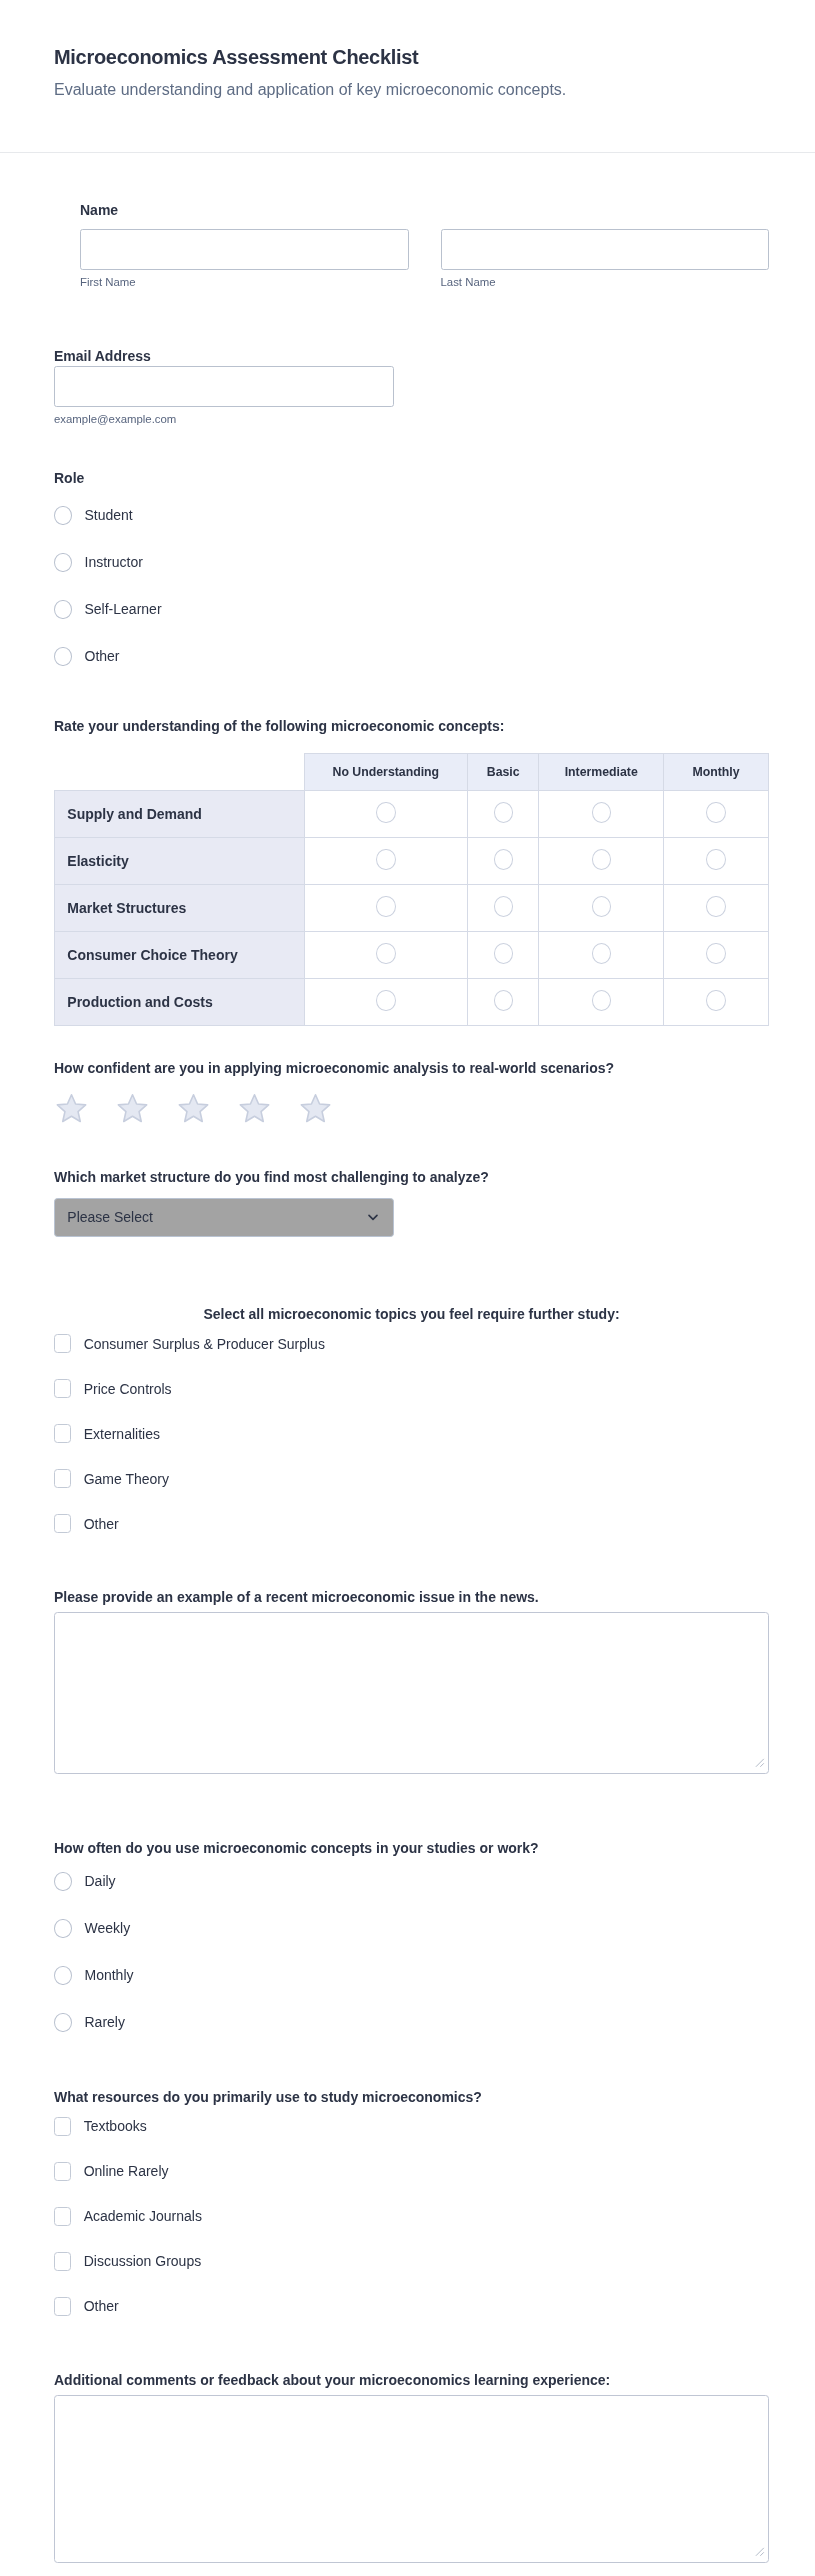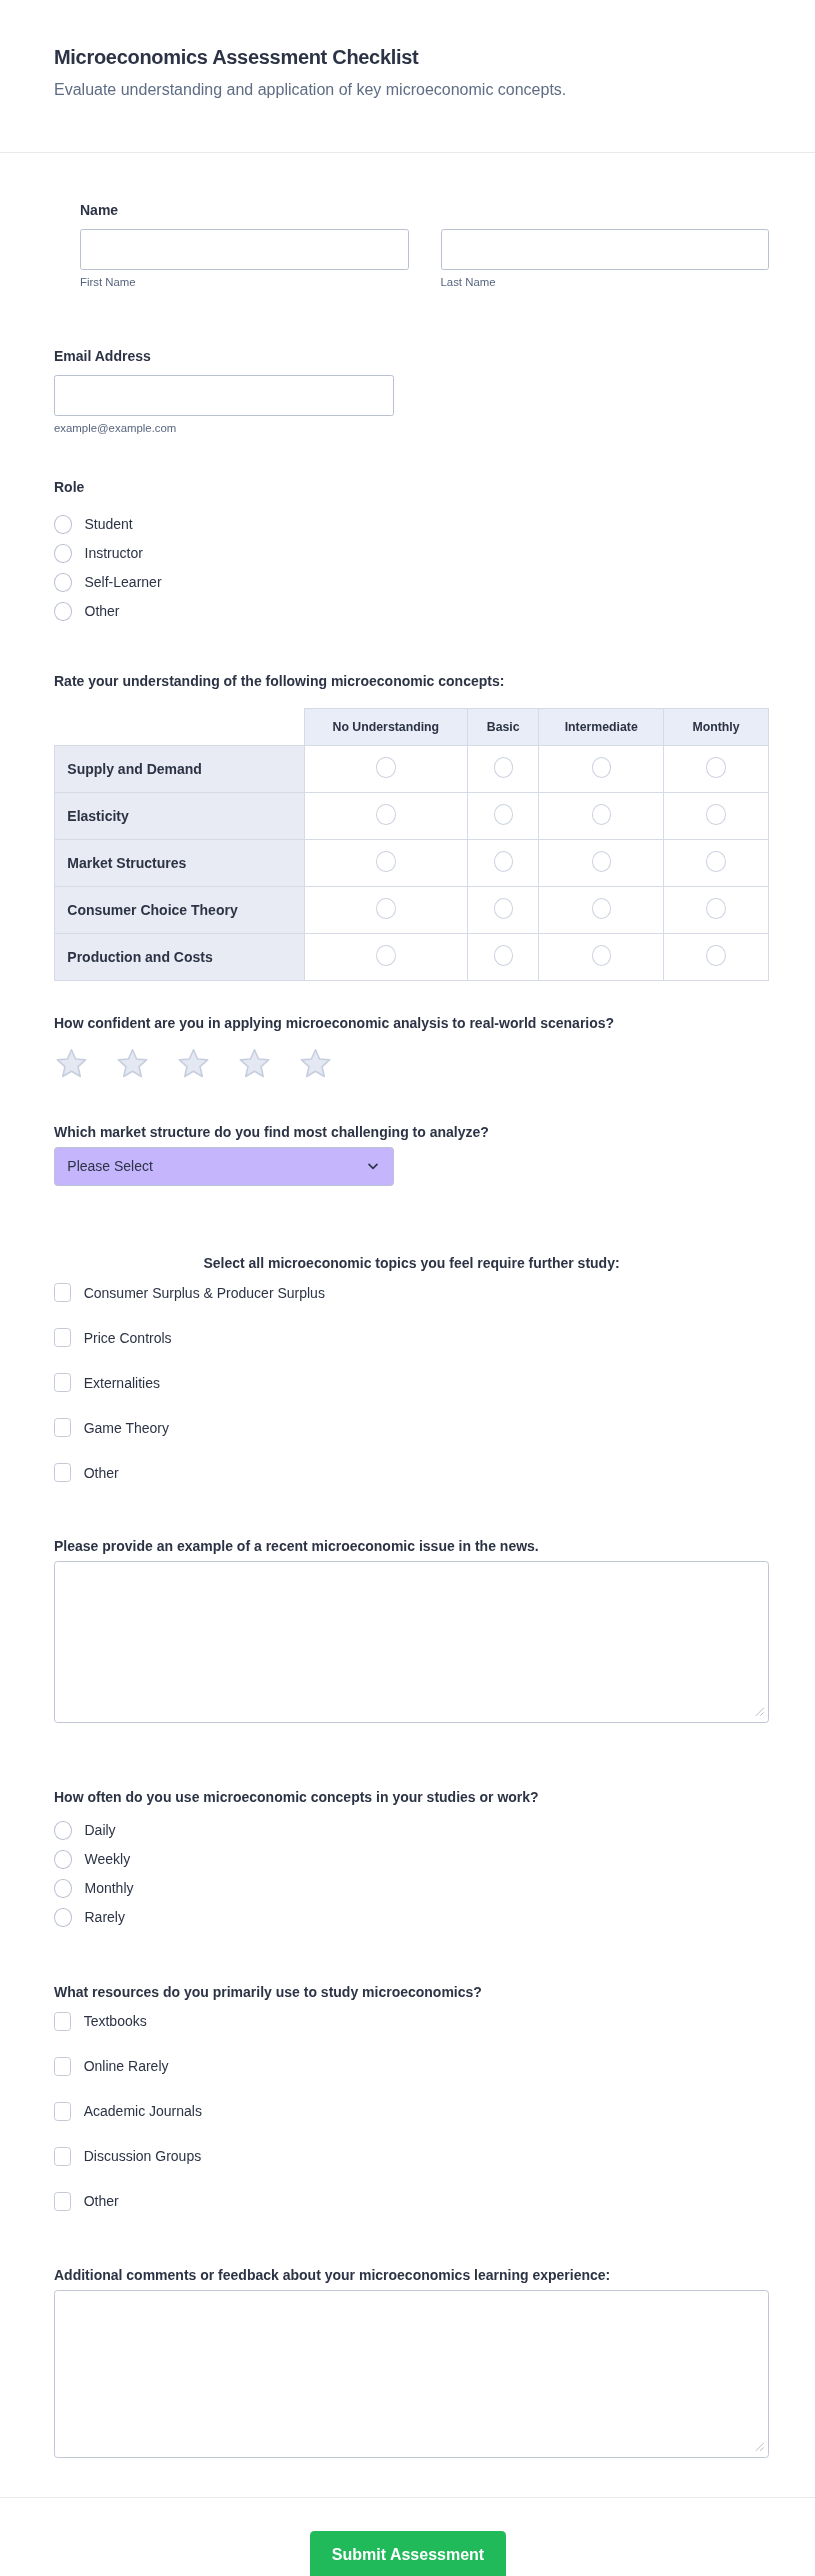--- a/index.html
+++ b/index.html
@@ -22,24 +22,24 @@
   .q-name { margin-top: 49px; padding-left: 26px; }
   .name-row { display: flex; gap: 32px; margin-top: 8.8px; }
   .name-col { flex: 1; }
   .text-input {
     display: block; width: 100%; height: 41px;
     border: 0.9px solid #b9c1ce; border-radius: 2.6px;
     font-family: inherit; font-size: 14px; color: #2c3345; padding: 0 10.5px;
     outline: none; background: #fff;
   }
   .q-email { margin-top: 60px; }
-  .email-input-wrap { margin-top: 10px; width: 340px; }
+  .email-input-wrap { margin-top: 1px; width: 340px; }
 
   .q-role { margin-top: 45px; }
-  .opt-list { margin-top: 16px; display: flex; flex-direction: column; gap: 6px; }
+  .opt-list { margin-top: 16px; display: flex; flex-direction: column; gap: 24px; }
   .opt-row { display: flex; align-items: center; gap: 13px; height: 23px; }
   .radio {
     width: 17.5px; height: 19.3px; border: 0.9px solid #b9c1cf; border-radius: 50%;
     background: #fff; flex: 0 0 auto;
   }
   .checkbox {
     width: 16.7px; height: 18.4px; border: 0.9px solid #c3cad6; border-radius: 3.5px;
     background: #fff; flex: 0 0 auto;
   }
   .opt-label { font-size: 14px; color: #2c3345; }
@@ -62,22 +62,22 @@
     display: inline-block; width: 19.3px; height: 21px;
     border: 0.9px solid #ccd2df; border-radius: 50%; background: #fff;
   }
 
   .q-stars { margin-top: 34px; }
   .star-row { margin-top: 14px; display: flex; gap: 26px; }
   .star { width: 35px; height: 35px; cursor: pointer; }
 
   .q-select { margin-top: 43px; }
   .select-box {
-    margin-top: 5px; width: 340px; height: 39px;
-    border: 0.9px solid #b9c3d2; border-radius: 3.5px; background: #c4b5fd;
+    margin-top: 11px; width: 340px; height: 39px;
+    border: 0.9px solid #b9c3d2; border-radius: 3.5px; background: #a3a3a3;
     display: flex; align-items: center; justify-content: space-between;
     padding: 0 12.3px; cursor: pointer;
   }
   .select-text { font-size: 14px; color: #2c3345; }
 
   .q-topics { margin-top: 69px; text-align: center; }
   .opt-list.cb { margin-top: 8.8px; gap: 22px; }
 
   .q-textarea1 { margin-top: 54px; }
   .ta-wrap { position: relative; margin-top: 5.3px; }

